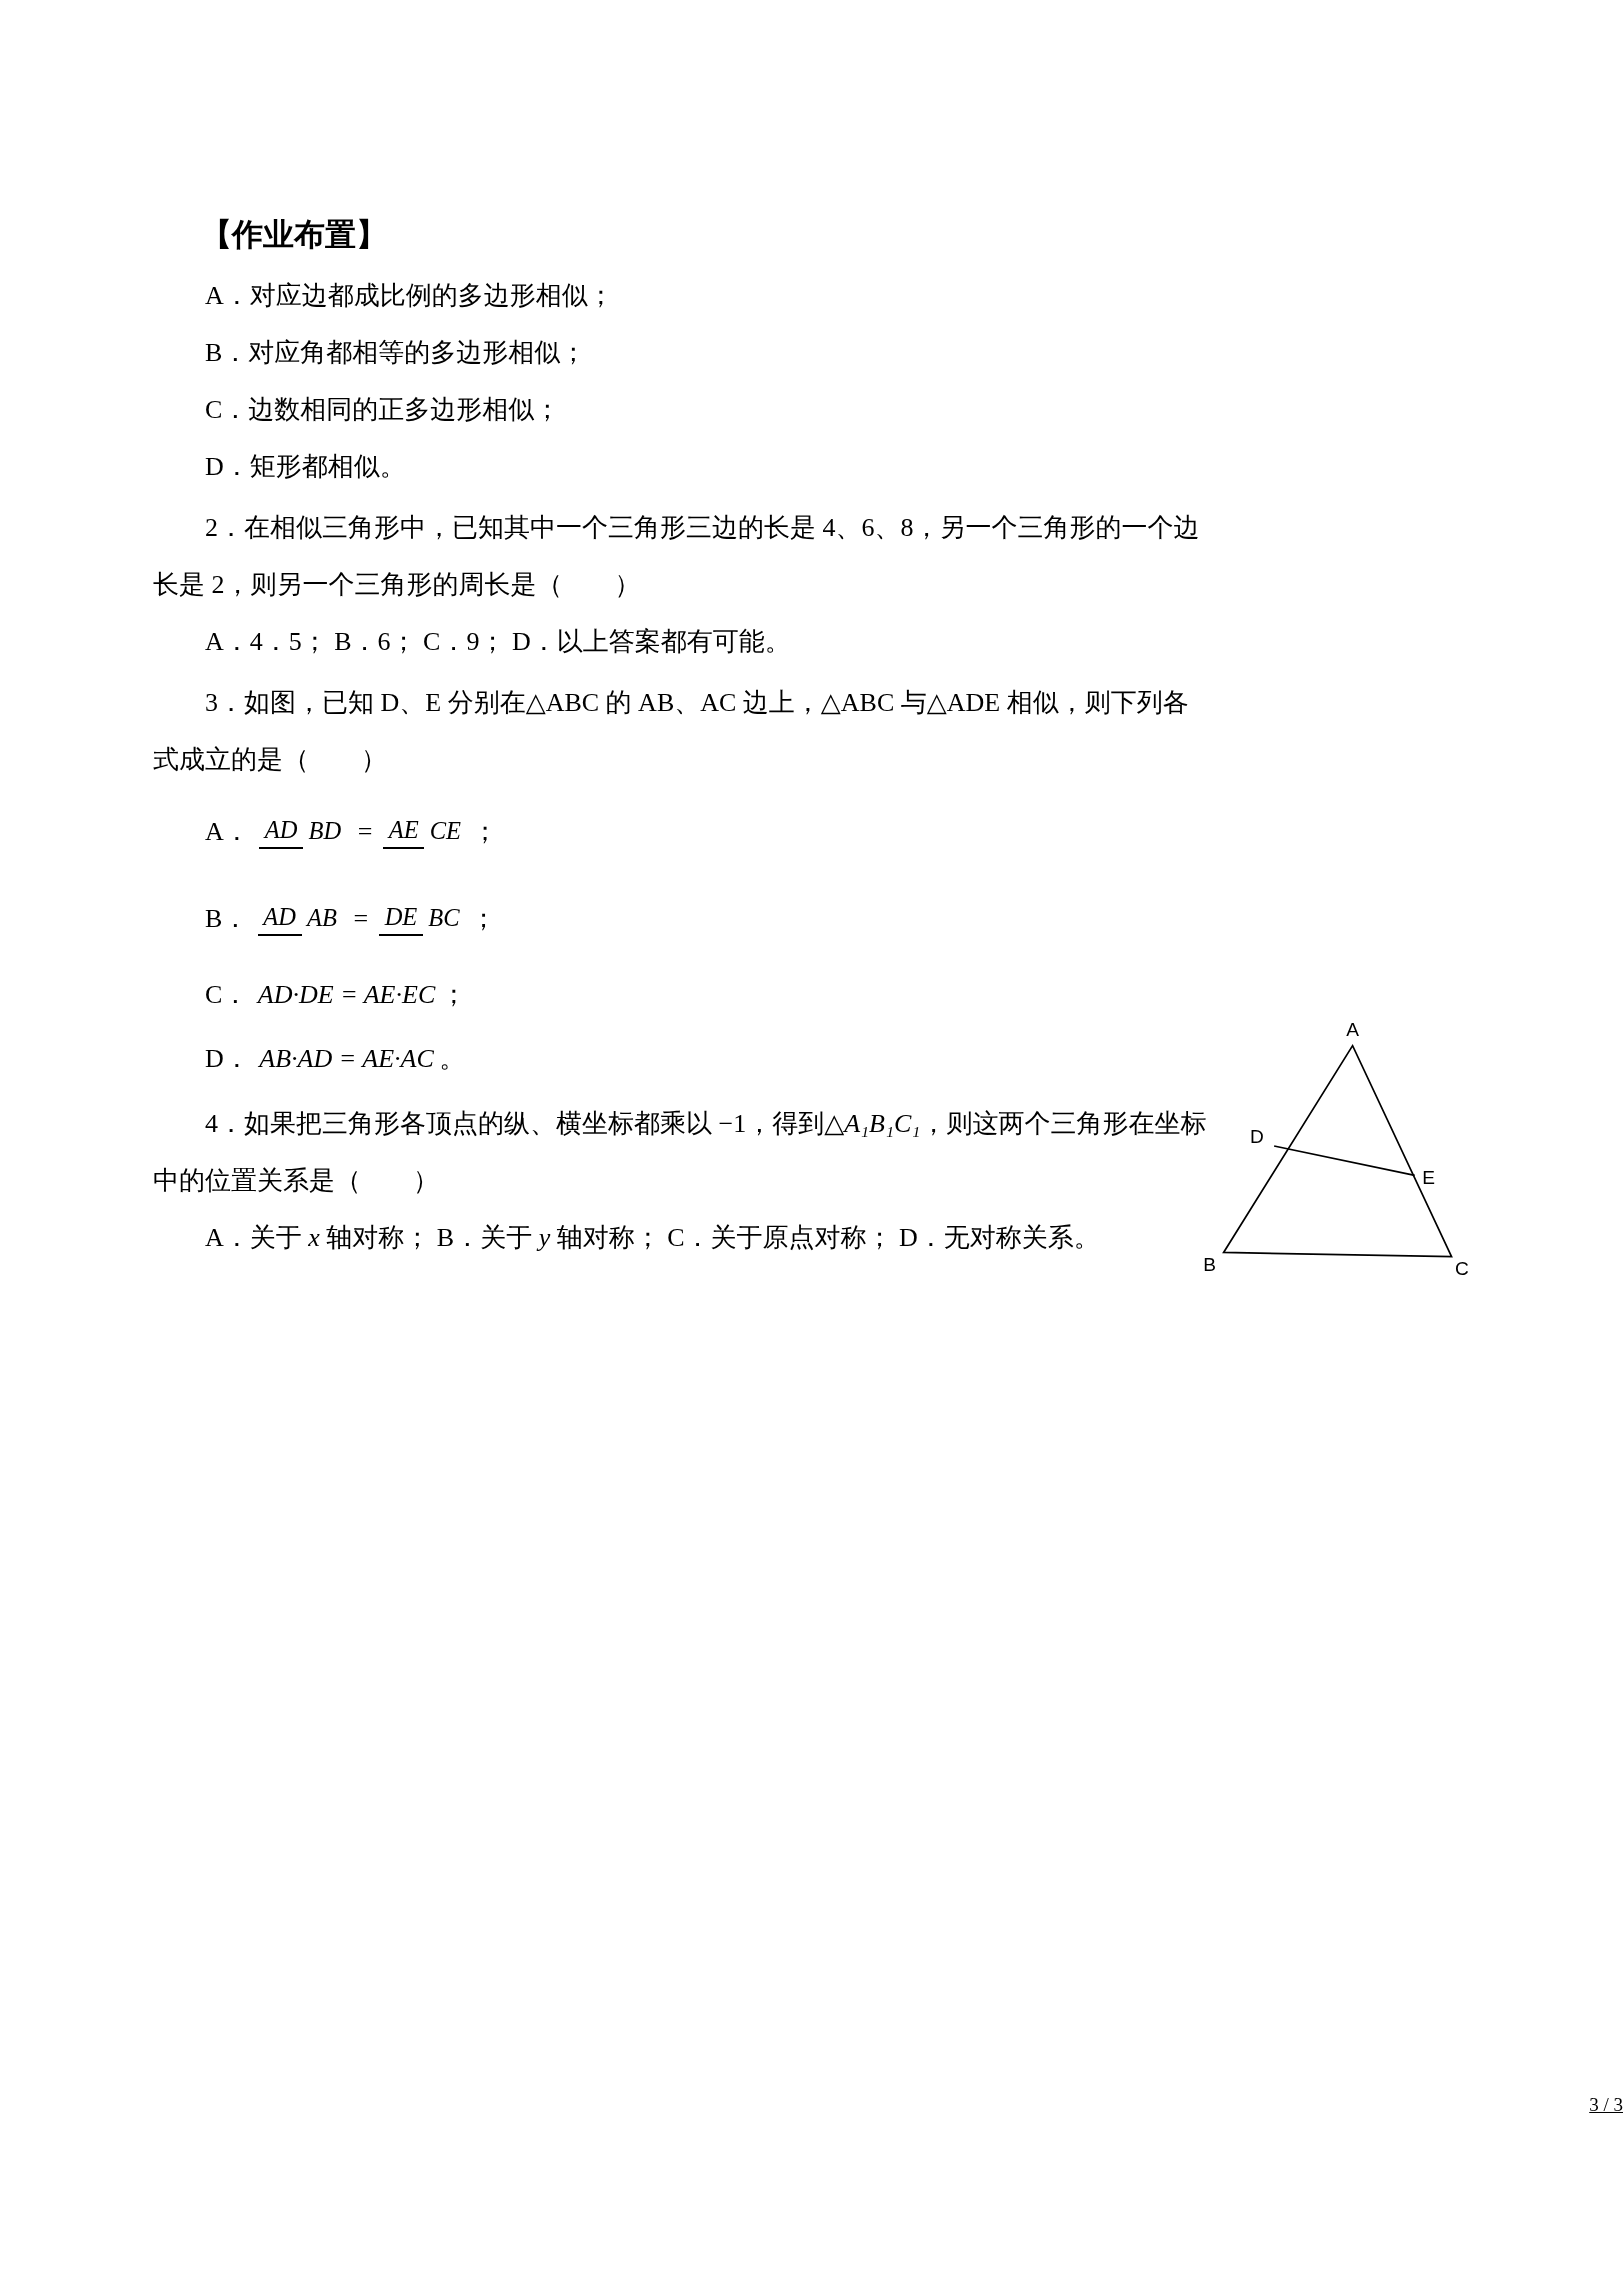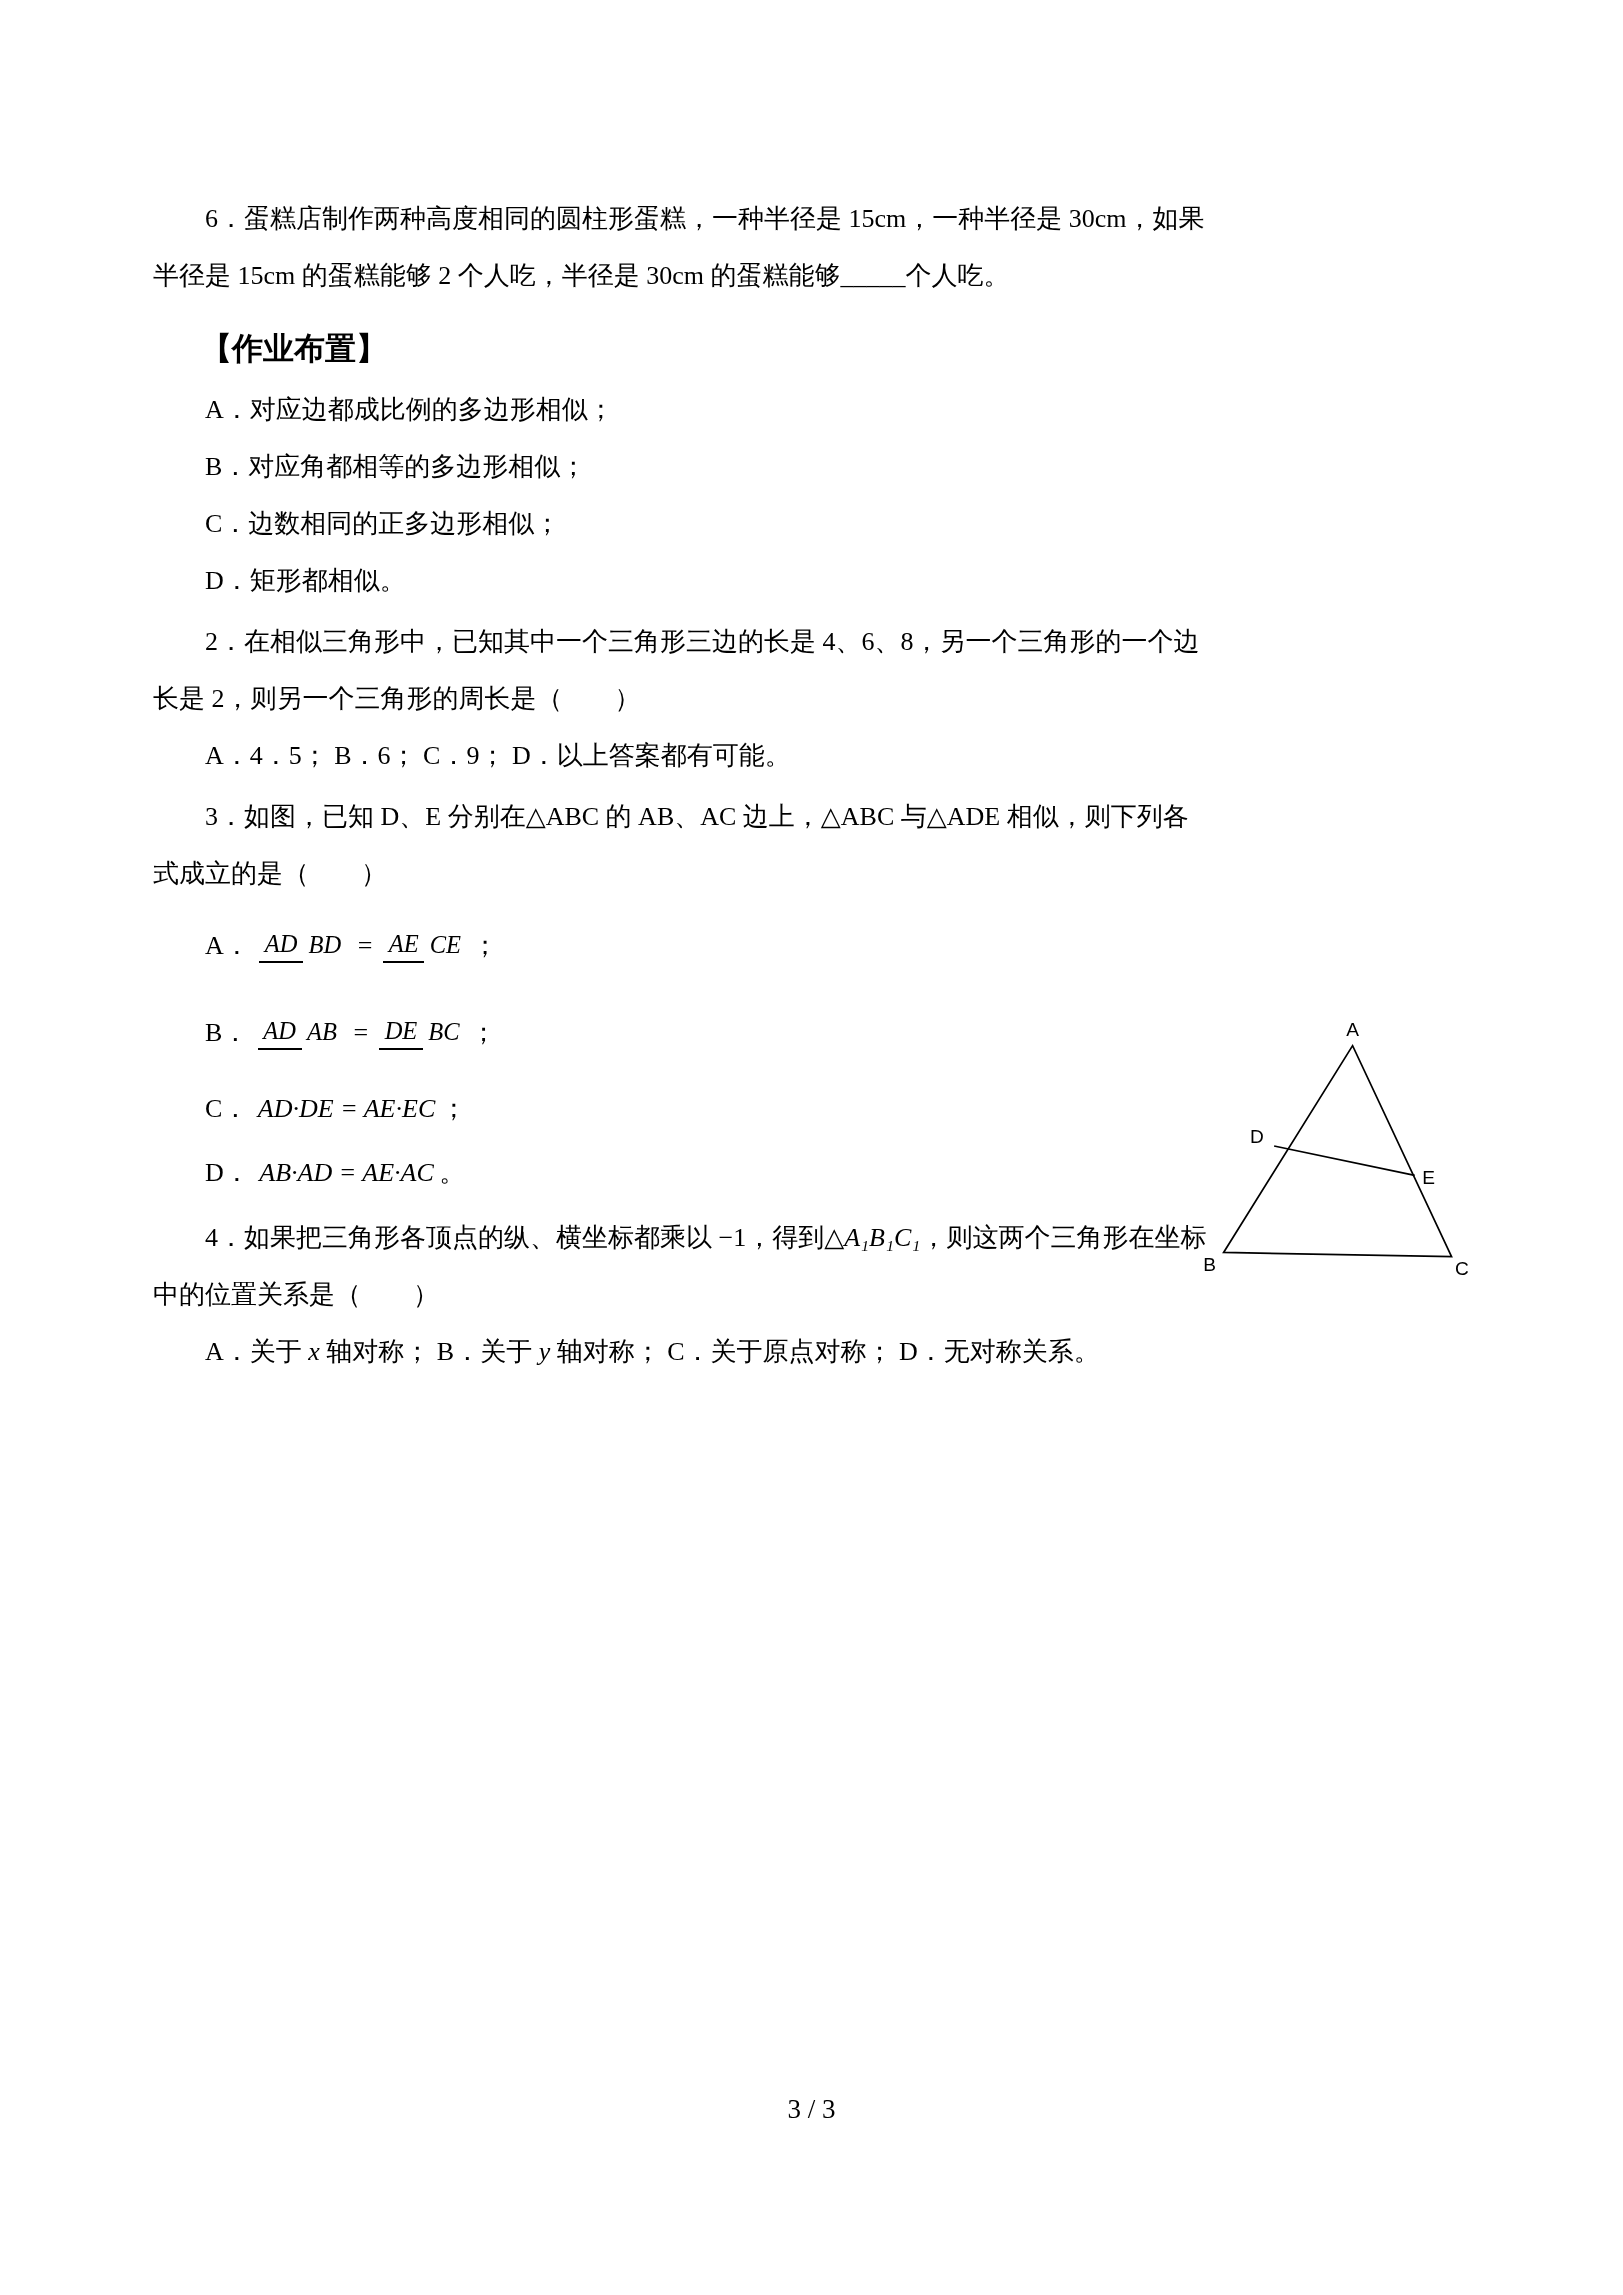--- a/index.html
+++ b/index.html
@@ -59,34 +59,31 @@
   }
   .figure svg text {
     font-family: "Liberation Sans", "DejaVu Sans", sans-serif;
     font-size: 28px;
     fill: #000;
   }
   .footer {
     position: absolute;
     left: 0; width: 100%;
     top: 2094px;
-    text-align: center;
-    font-size: 27px;
+    text-align: right;
+    font-size: 19px;
+    text-decoration: underline;
   }
 </style>
 </head>
 <body>
 
 <div class="page">
   <div class="content">
 
-    <div class="para">
-      <div class="indent">6．蛋糕店制作两种高度相同的圆柱形蛋糕，一种半径是 15cm，一种半径是 30cm，如果</div>
-      <div>半径是 15cm 的蛋糕能够 2 个人吃，半径是 30cm 的蛋糕能够_____个人吃。</div>
-    </div>
 
     <div class="section-header">【作业布置】</div>
 
     <div class="opt">A．对应边都成比例的多边形相似；</div>
     <div class="opt">B．对应角都相等的多边形相似；</div>
     <div class="opt">C．边数相同的正多边形相似；</div>
     <div class="opt">D．矩形都相似。</div>
 
     <div class="para stem">
       <div class="indent">2．在相似三角形中，已知其中一个三角形三边的长是 4、6、8，另一个三角形的一个边</div>

